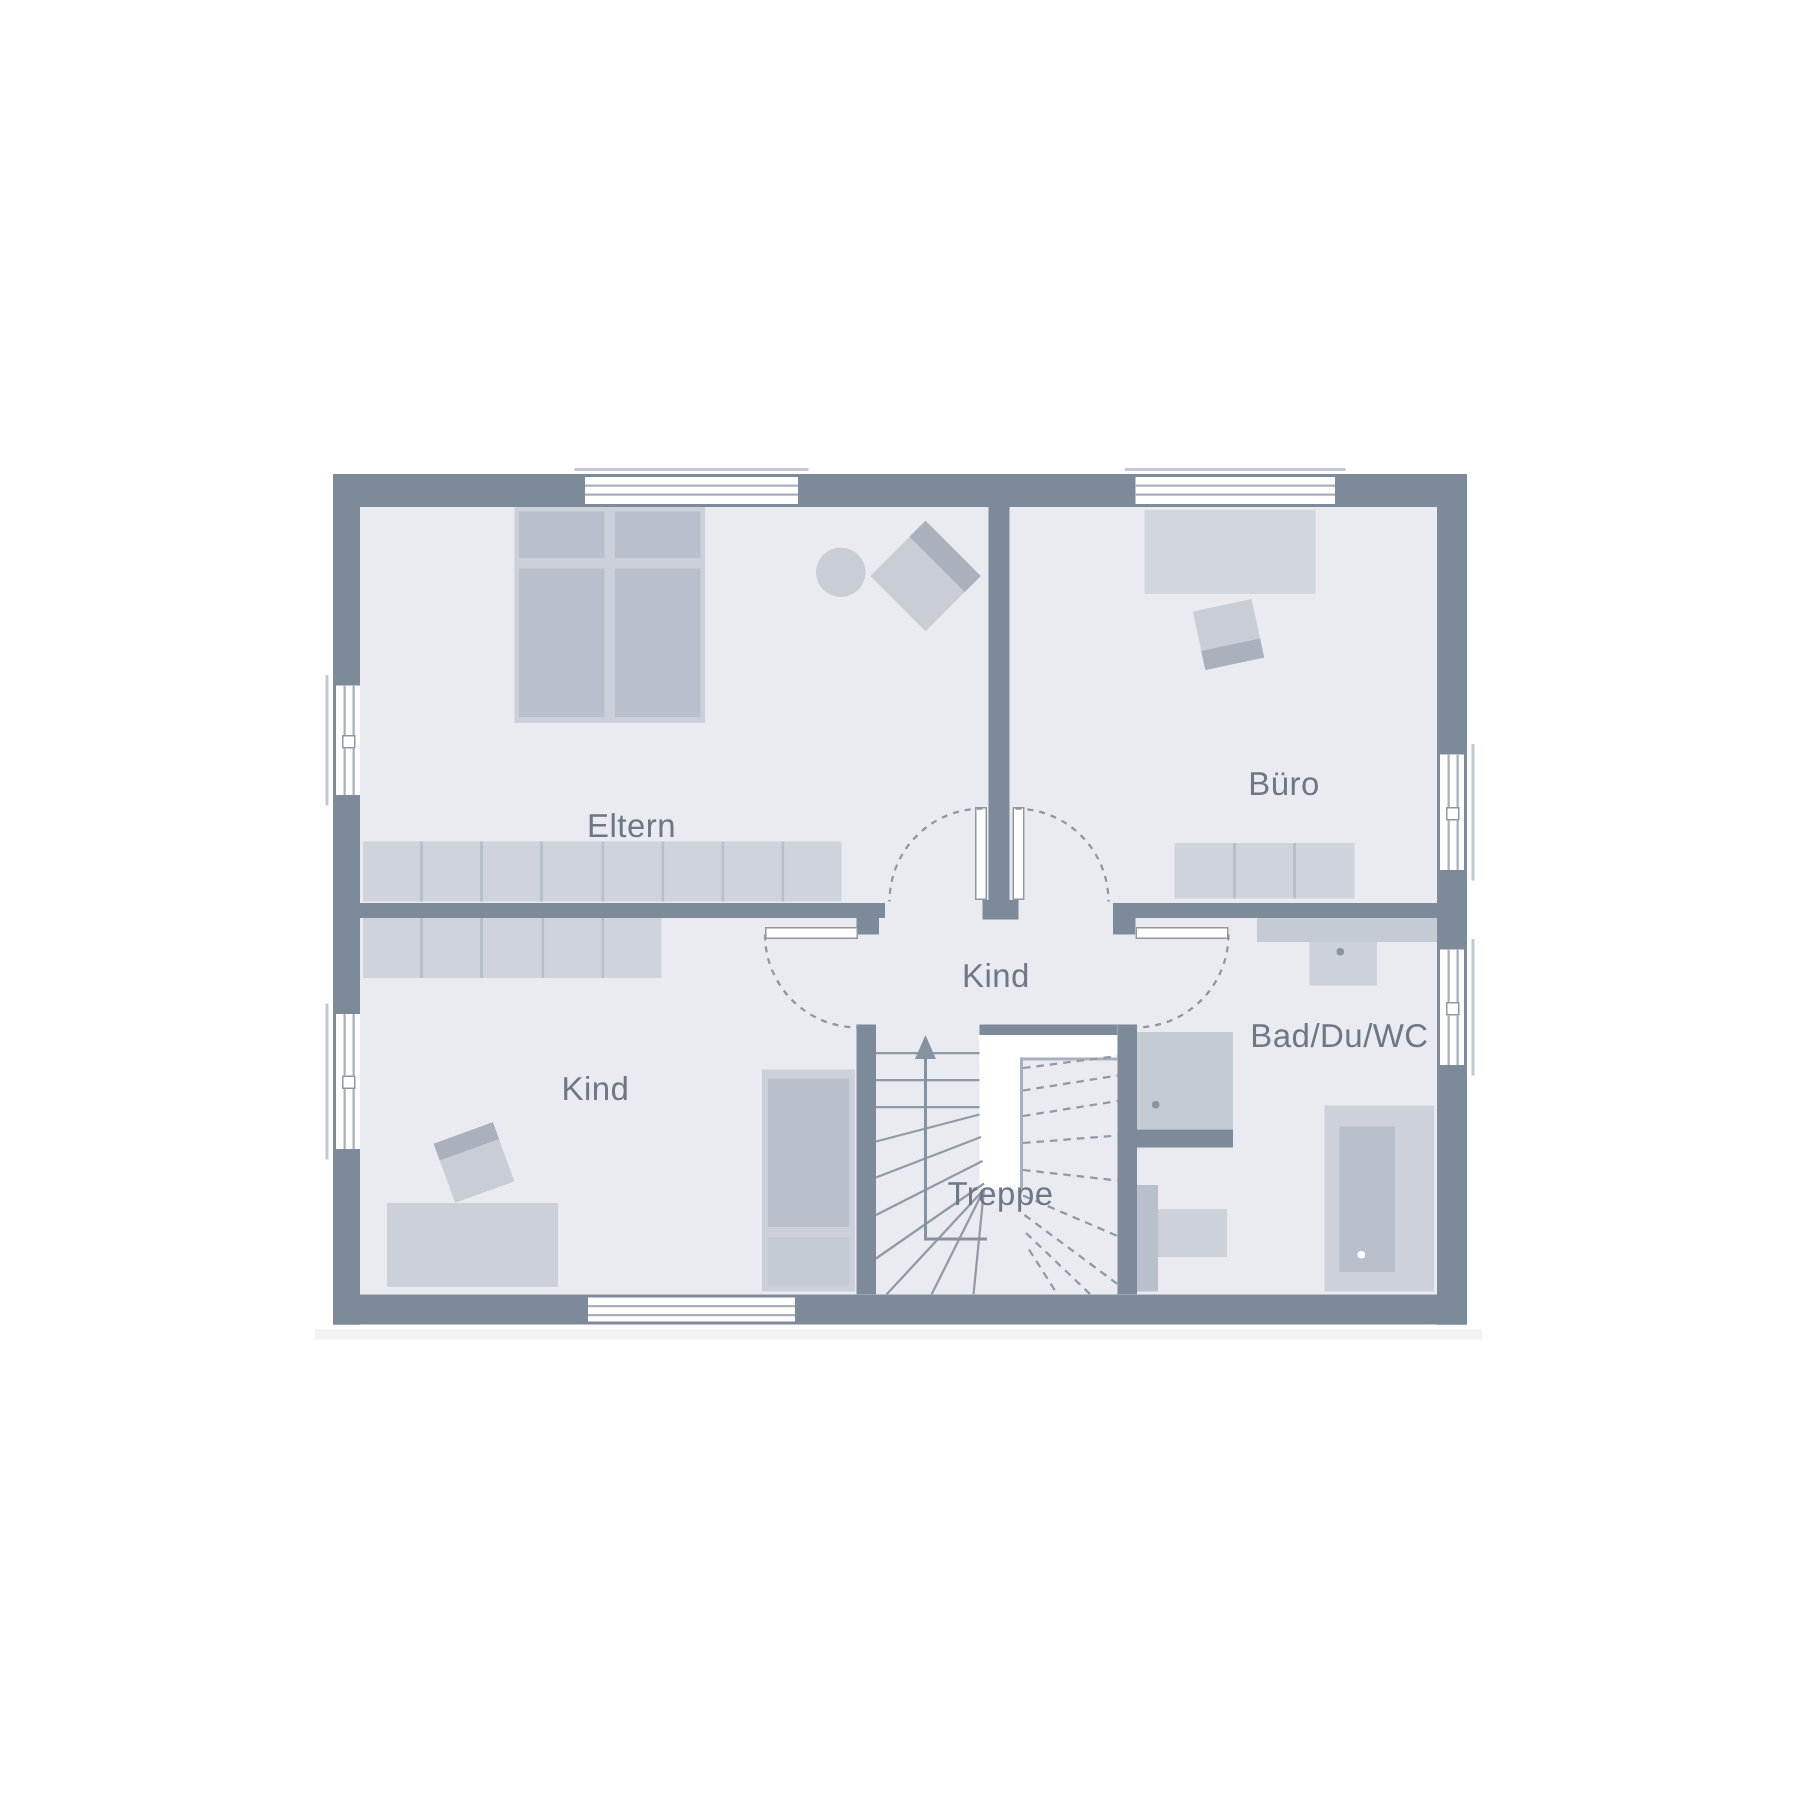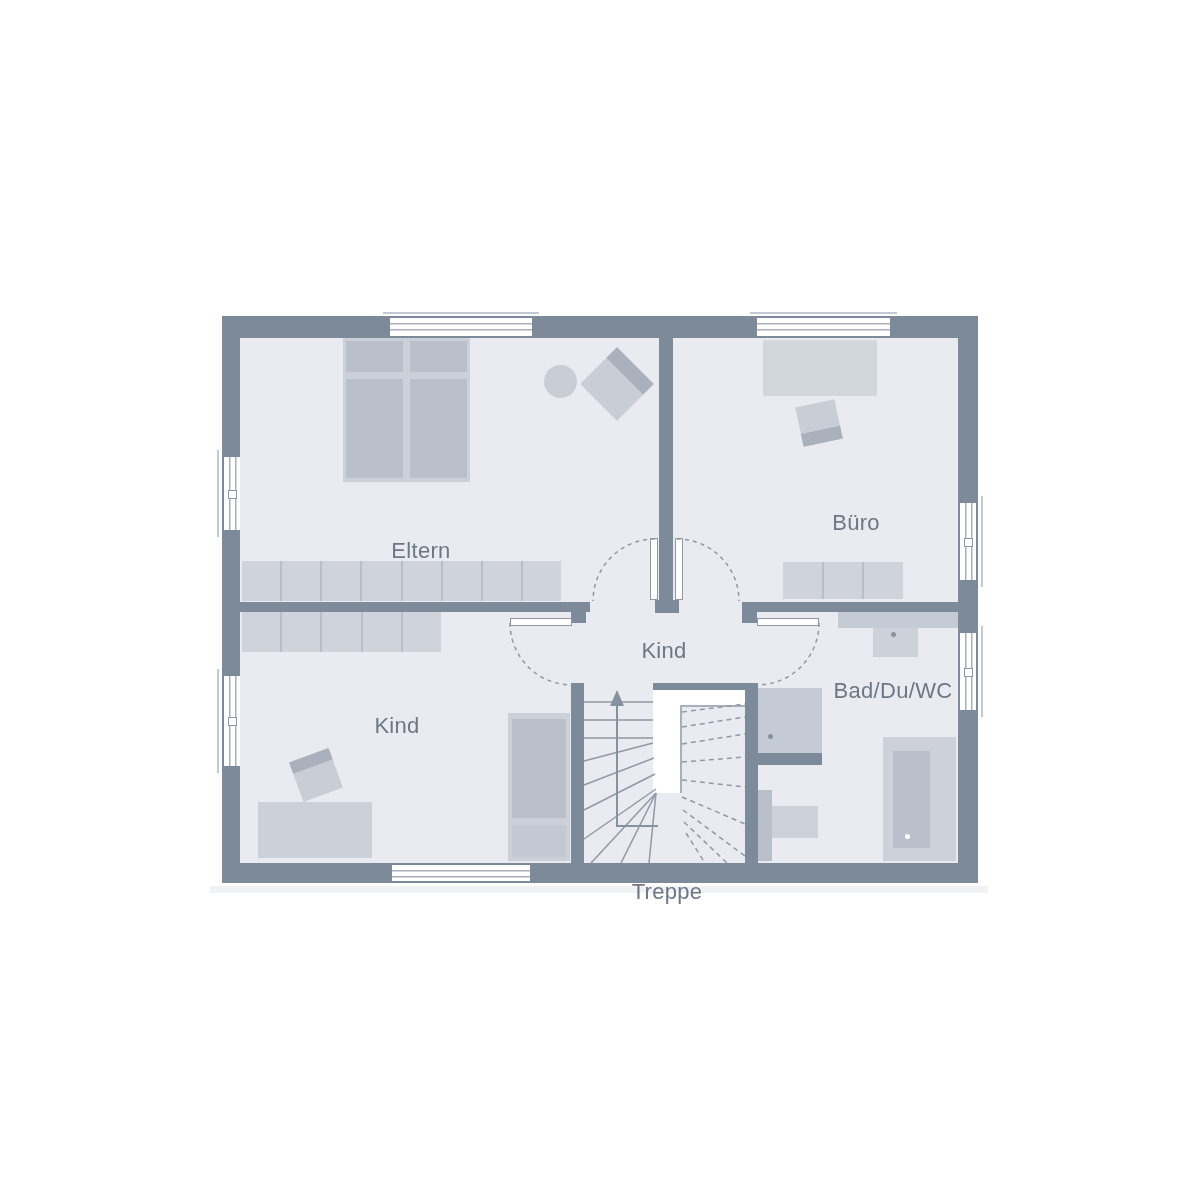--- a/index.html
+++ b/index.html
@@ -185,15 +185,15 @@
       <path d="M658 826 L617 826 L617 703" stroke="#8792a0" stroke-width="2" fill="none"></path>
       <polygon points="610,706 624,706 617,690" fill="#8792a0"></polygon>
     </g>
   </svg>
 
   <div class="label" style="left:421px;top:551px;">Eltern</div>
   <div class="label" style="left:856px;top:523px;">Büro</div>
   <div class="label" style="left:397px;top:726px;">Kind</div>
   <div class="label" style="left:664px;top:651px;">Kind</div>
   <div class="label" style="left:893px;top:691px;">Bad/Du/WC</div>
-  <div class="label" style="left:667px;top:892px;">Treppe</div>
+  <div class="label" style="left:667px;top:796px;">Treppe</div>
 
 </div>
 
 </body></html>

